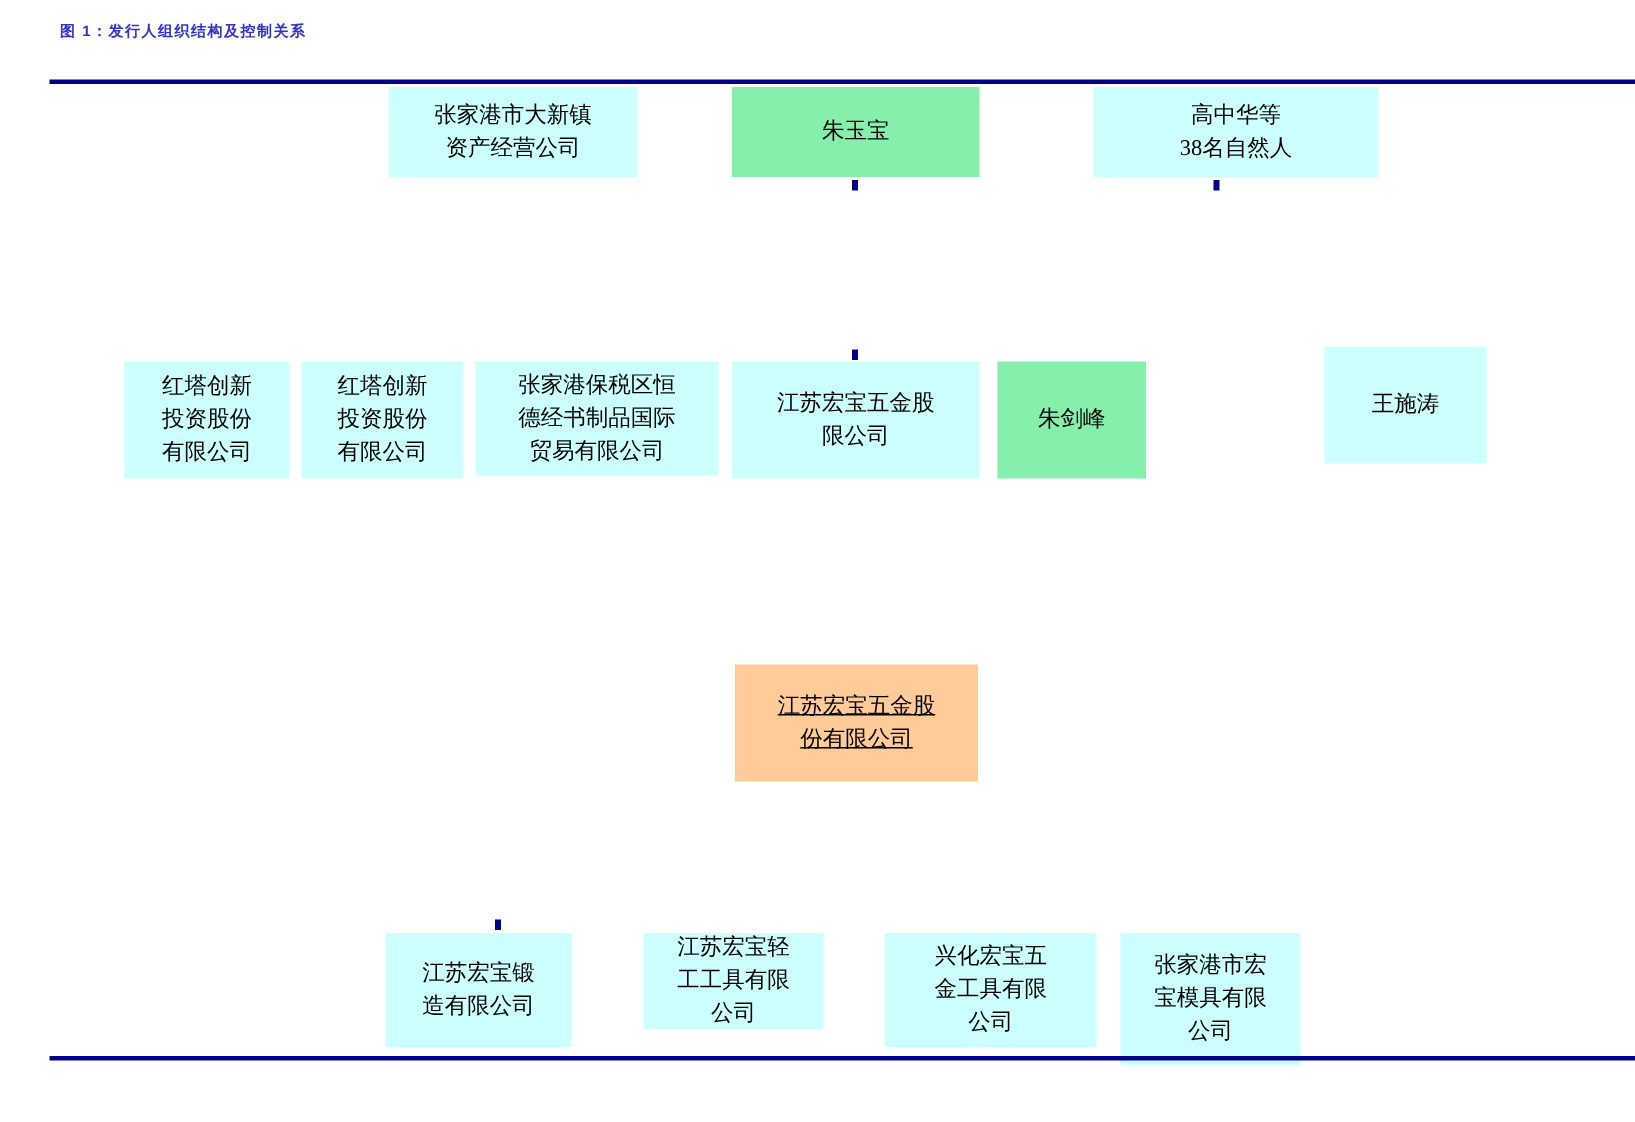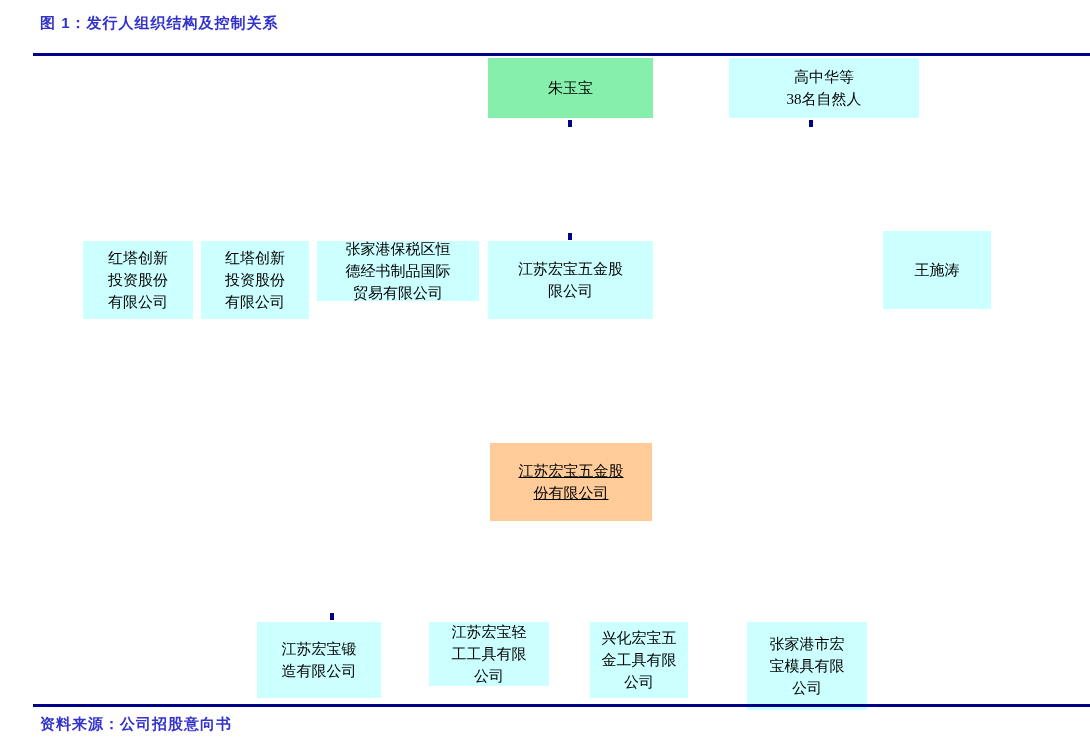--- a/index.html
+++ b/index.html
@@ -12,21 +12,21 @@
     width: 1090px;
     height: 748px;
     background: #ffffff;
     overflow: hidden;
     font-family: "Liberation Sans", sans-serif;
   }
   .fig-title {
     position: absolute;
     left: 40px;
     top: 14px;
-    font-size: 15px;
+    font-size: 10px;
     font-weight: bold;
     color: #3333cc;
     letter-spacing: 1px;
     font-family: "Liberation Sans", sans-serif;
     white-space: nowrap;
   }
   .rule {
     position: absolute;
     left: 33px;
     width: 1057px;
@@ -70,53 +70,55 @@
   }
 </style>
 </head>
 <body>
 
 <div class="page">
 
   <div class="fig-title">图 1：发行人组织结构及控制关系</div>
   <div class="rule rule-top"></div>
 
+  <div class="box fill-cyan" style="left:259px;top:58px;width:166px;height:60px">张家港市大新镇
+资产经营公司</div>
   <div class="box fill-pink" style="left:488px;top:58px;width:165px;height:60px">朱玉宝</div>
   <div class="box fill-cyan" style="left:729px;top:58px;width:190px;height:60px">高中华等
 38名自然人</div>
 
   <div class="tick" style="left:568px;top:120px"></div>
   <div class="tick" style="left:809px;top:120px"></div>
   <div class="tick" style="left:568px;top:233px"></div>
   <div class="tick" style="left:330px;top:613px"></div>
 
   <div class="box fill-cyan" style="left:83px;top:241px;width:110px;height:78px">红塔创新
 投资股份
 有限公司</div>
   <div class="box fill-cyan" style="left:201px;top:241px;width:108px;height:78px">红塔创新
 投资股份
 有限公司</div>
-  <div class="box fill-cyan" style="left:317px;top:241px;width:162px;height:60px">张家港保税区恒
+  <div class="box fill-cyan" style="left:317px;top:241px;width:162px;height:76px">张家港保税区恒
 德经书制品国际
 贸易有限公司</div>
   <div class="box fill-cyan" style="left:488px;top:241px;width:165px;height:78px">江苏宏宝五金股
 限公司</div>
+  <div class="box fill-pink" style="left:665px;top:241px;width:99px;height:78px">朱剑峰</div>
   <div class="box fill-cyan" style="left:883px;top:231px;width:108px;height:78px">王施涛</div>
 
   <div class="box fill-orange" style="left:490px;top:443px;width:162px;height:78px">江苏宏宝五金股
 份有限公司</div>
 
   <div class="box fill-cyan" style="left:257px;top:622px;width:124px;height:76px">江苏宏宝锻
 造有限公司</div>
   <div class="box fill-cyan" style="left:429px;top:622px;width:120px;height:64px">江苏宏宝轻
 工工具有限
 公司</div>
-  <div class="box fill-cyan" style="left:590px;top:622px;width:98px;height:76px">兴化宏宝五
+  <div class="box fill-cyan" style="left:590px;top:622px;width:141px;height:76px">兴化宏宝五
 金工具有限
 公司</div>
   <div class="box fill-cyan" style="left:747px;top:622px;width:120px;height:88px">张家港市宏
 宝模具有限
 公司</div>
 
   <div class="rule rule-bottom"></div>
-  <div class="source">资料来源：公司招股意向书</div>
 
 </div>
 
 </body></html>

